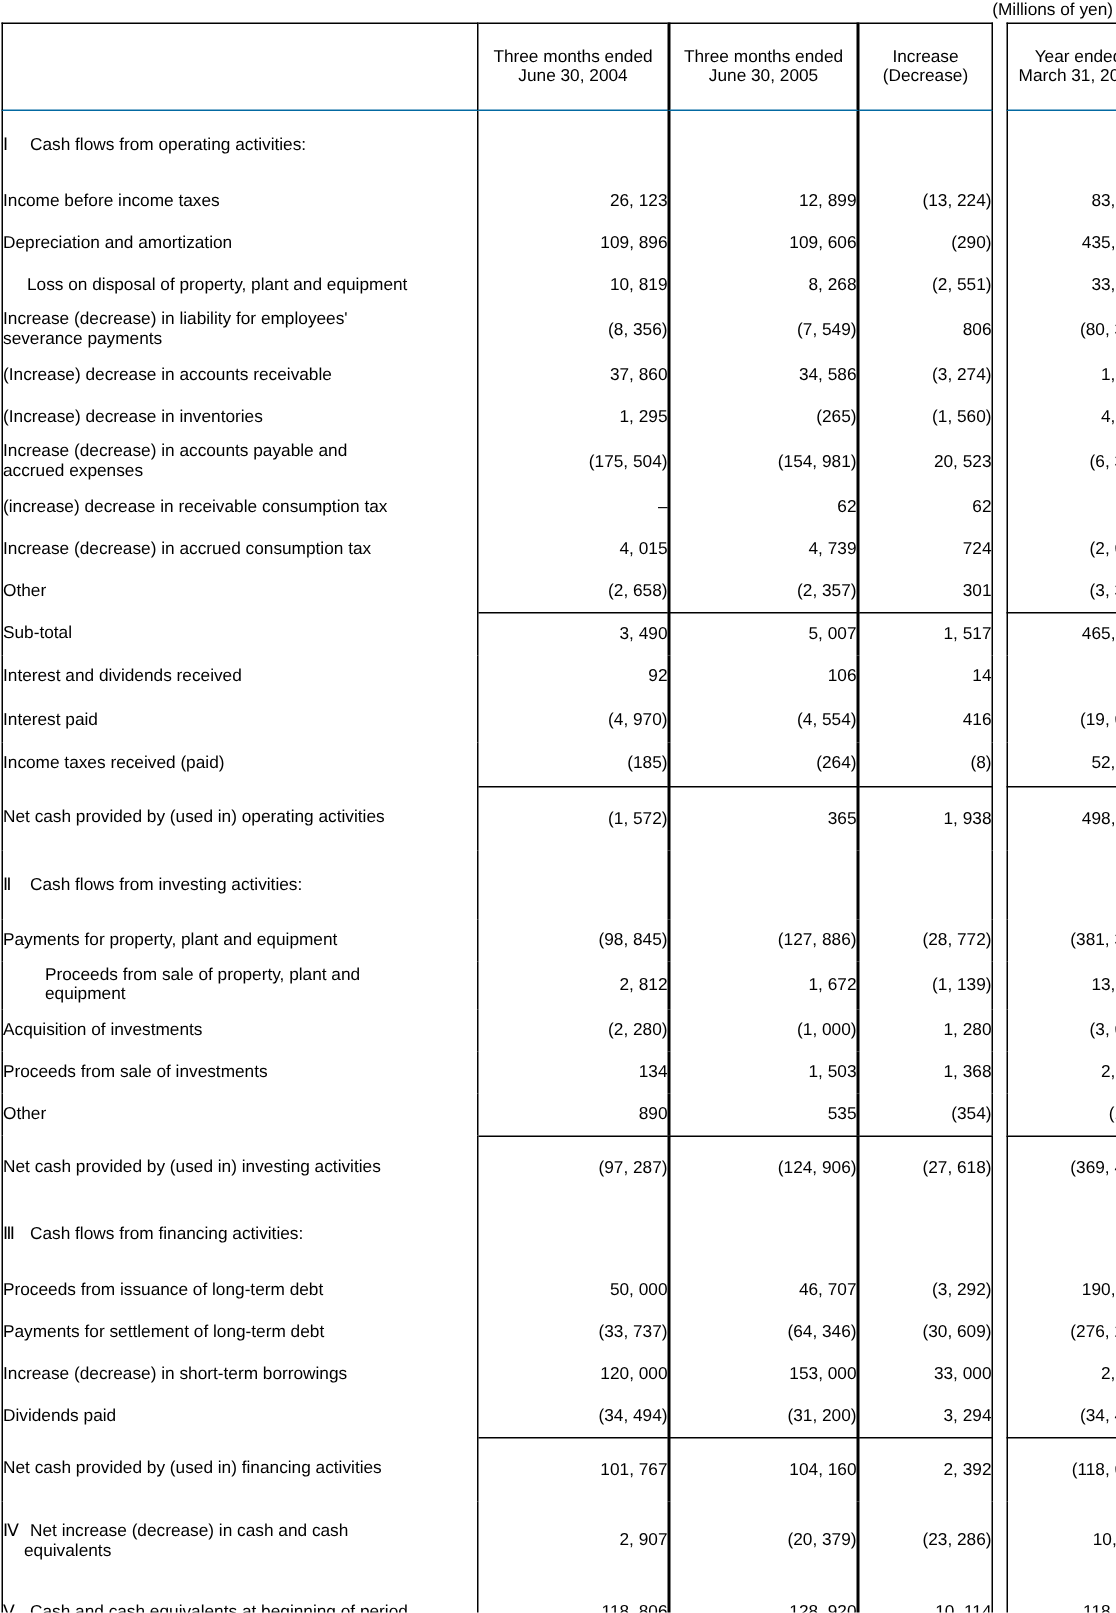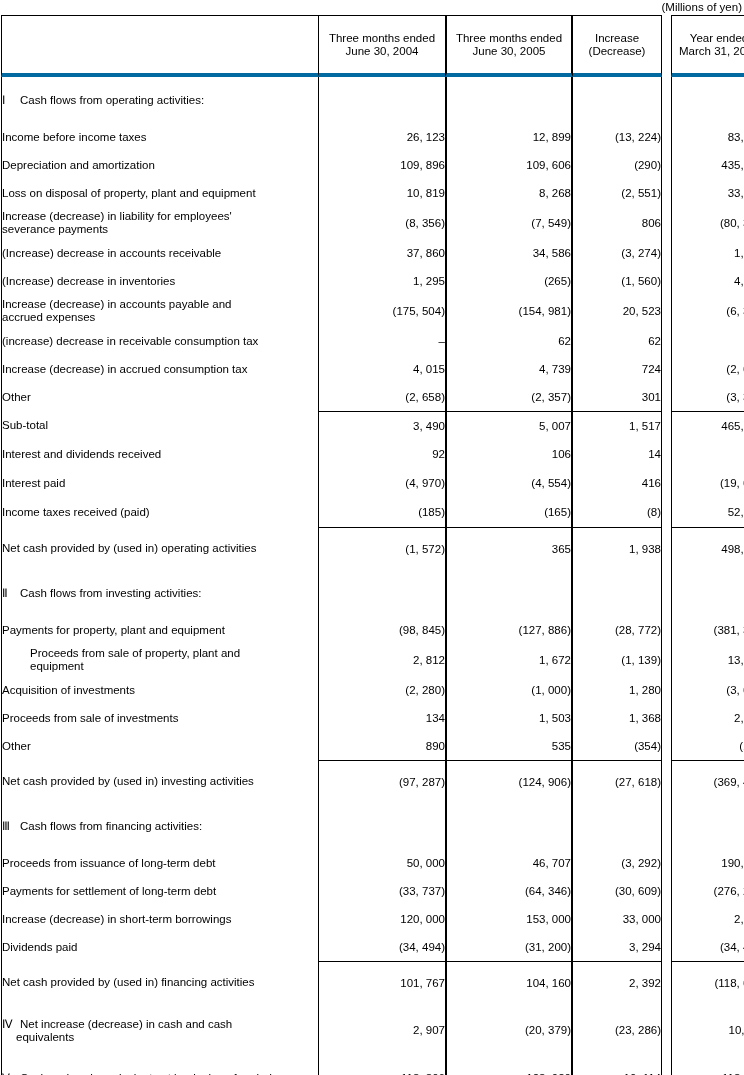--- a/index.html
+++ b/index.html
@@ -54,21 +54,21 @@
   .cf-table td {
     padding: 0;
     vertical-align: middle;
     line-height: 13px;
   }
 
   
   .bl  { border-left: 1px solid #000; }
   .br  { border-right: 1px solid #000; }
   .bt  { border-top: 1px solid #000; }
-  .bb  { border-bottom: 4px solid #0369a1; }
+  .bb  { border-bottom: 1px solid #0369a1; }
   .blh { border-left: 2px solid #000; }   
   .brh { border-right: 2px solid #000; }
 
   
   .hdr {
     text-align: center;
     padding: 5px 3px 6px 3px;
     line-height: 14px;
   }
   .lbl-section {
@@ -146,21 +146,21 @@
         </tr>
         <tr>
           <td class="bl br lbl-item" style="height: 28px;"><span>Depreciation and amortization</span></td>
           <td class="num">109, 896</td>
           <td class="num blh brh">109, 606</td>
           <td class="num br">(290)</td>
           <td class="gapcell"></td>
           <td class="num-year bl br">435, 060</td>
         </tr>
         <tr>
-          <td class="bl br lbl-item" style="height: 28px;"><span>Loss on disposal of property, plant and equipment</span></td>
+          <td class="bl br lbl-item" style="height: 28px; padding-left: 16px;"><span>Loss on disposal of property, plant and equipment</span></td>
           <td class="num">10, 819</td>
           <td class="num blh brh">8, 268</td>
           <td class="num br">(2, 551)</td>
           <td class="gapcell"></td>
           <td class="num-year bl br">33, 319</td>
         </tr>
         <tr>
           <td class="bl br lbl-item" style="height: 32px;"><span>Increase (decrease) in liability for employees'</span><br><span>severance payments</span></td>
           <td class="num">(8, 356)</td>
           <td class="num blh brh">(7, 549)</td>
@@ -236,21 +236,21 @@
           <td class="bl br lbl-net" style="height: 29px;"><span>Interest paid</span></td>
           <td class="num">(4, 970)</td>
           <td class="num blh brh">(4, 554)</td>
           <td class="num br">416</td>
           <td class="gapcell"></td>
           <td class="num-year bl br">(19, 698)</td>
         </tr>
         <tr>
           <td class="bl br lbl-net" style="height: 29px;"><span>Income taxes received (paid)</span></td>
           <td class="num">(185)</td>
-          <td class="num blh brh">(165)</td>
+          <td class="num blh brh">(264)</td>
           <td class="num br">(8)</td>
           <td class="gapcell"></td>
           <td class="num-year bl br">52, 439</td>
         </tr>
         <tr>
           <td class="bl br lbl-net" style="height: 43px;"><span>Net cash provided by (used in) operating activities</span></td>
           <td class="num bt">(1, 572)</td>
           <td class="num blh brh bt">365</td>
           <td class="num br bt">1, 938</td>
           <td class="gapcell"></td>

